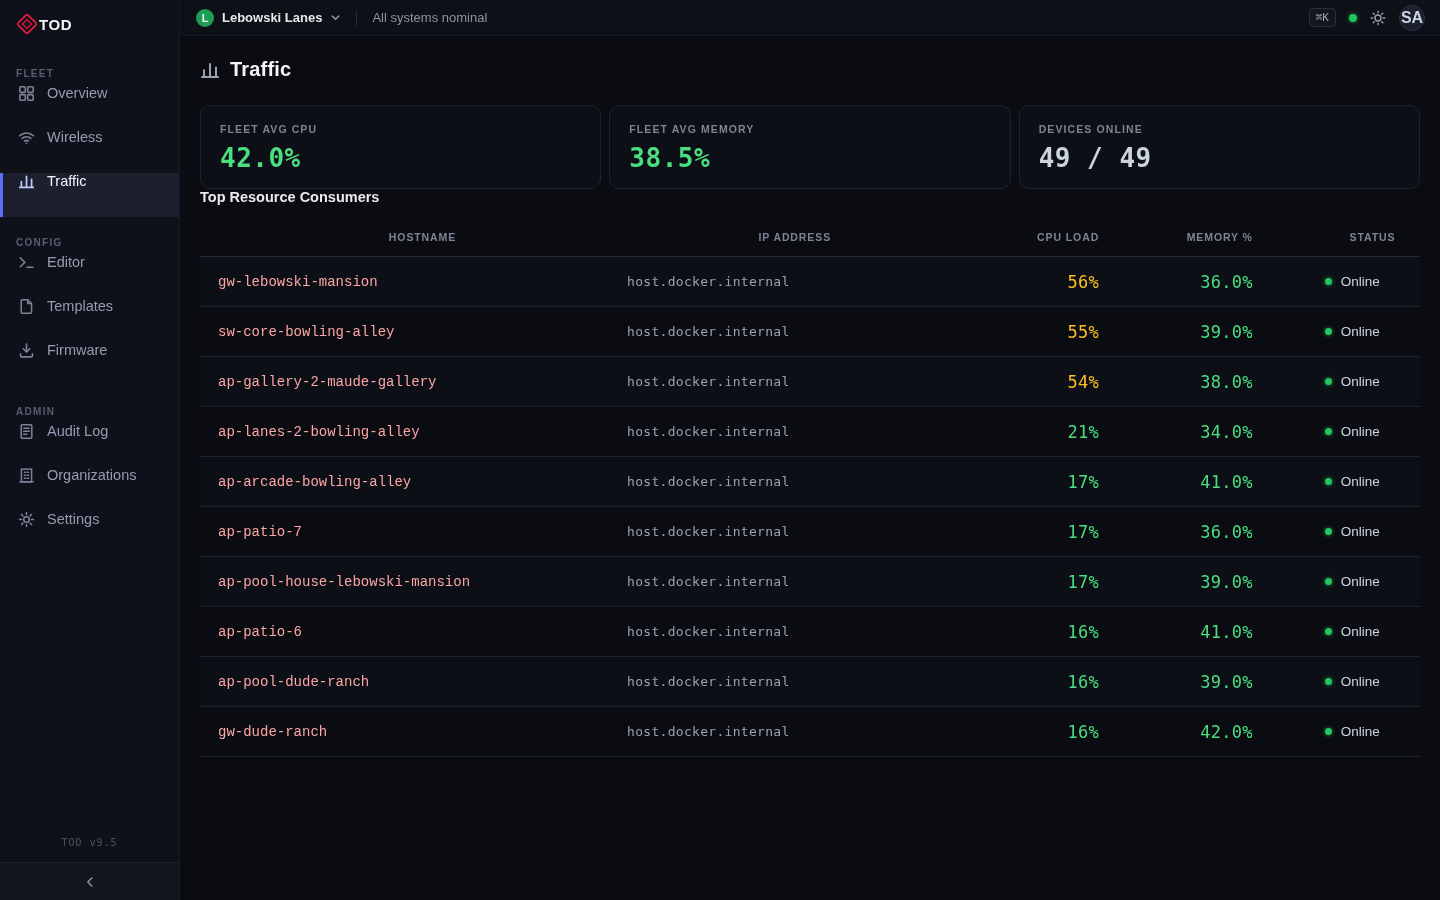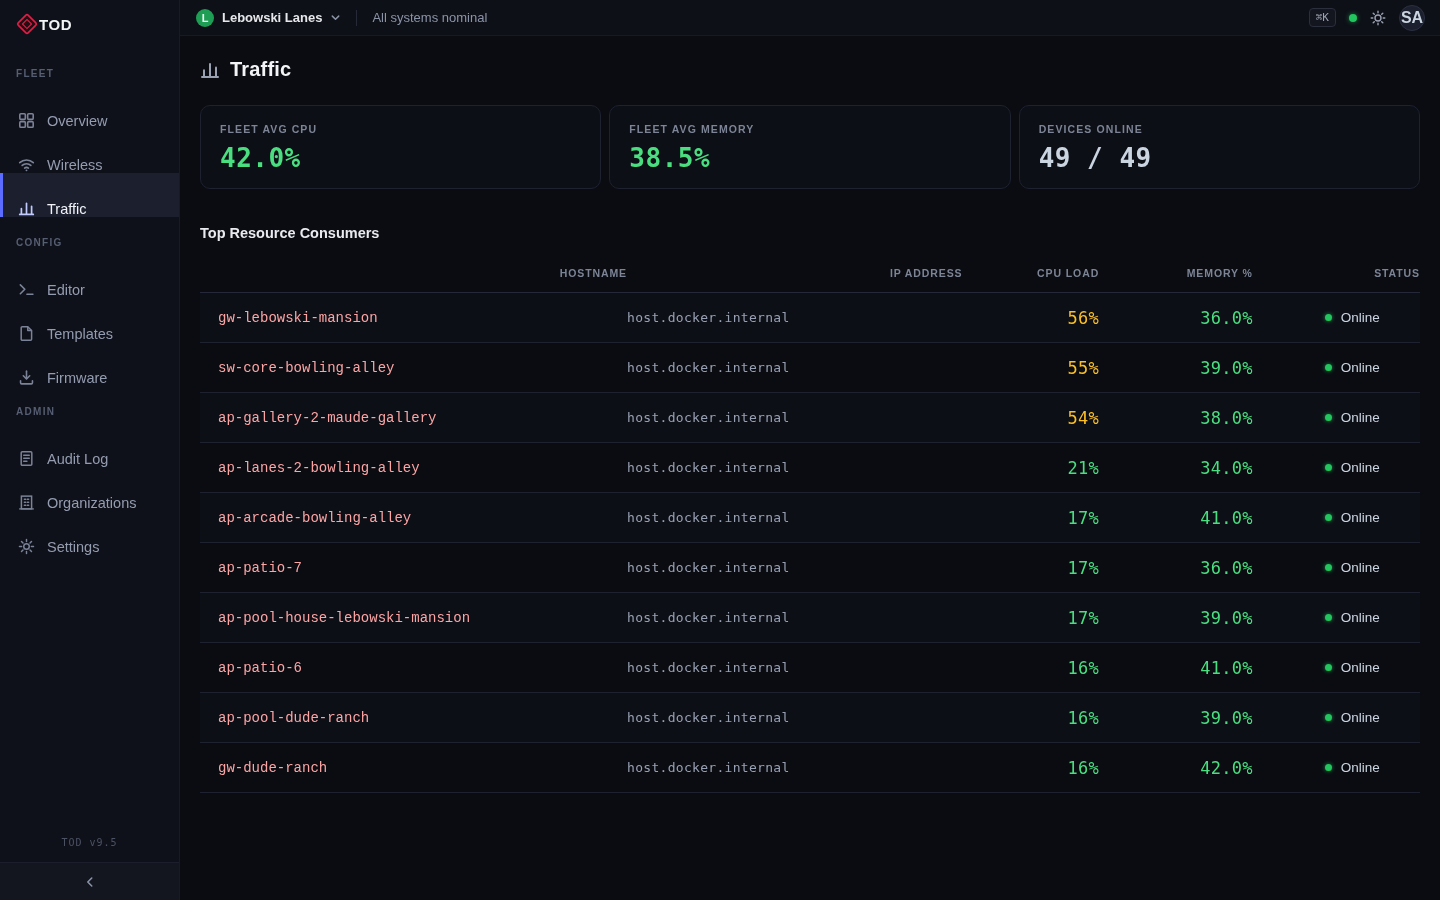--- a/index.html
+++ b/index.html
@@ -22,21 +22,21 @@
   .logo-row { display: flex; align-items: center; padding: 12px 15px; height: 48px; }
   .logo-row svg { width: 24px; height: 24px; display: block; }
   .app-name { font-size: 15px; font-weight: 700; color: #f3f4f6; letter-spacing: 0.6px; }
 
   .nav-section-label {
     font-size: 10px; font-weight: 700; letter-spacing: 1.3px;
     color: #565e72; text-transform: uppercase;
     margin: 20px 16px 6px;
   }
   .nav-item {
-    height: 44px; display: flex; align-items: flex-end; gap: 12px;
+    height: 44px; display: flex; align-items: flex-start; gap: 12px;
     padding: 0 15px; font-size: 14.5px; color: #949cb0; cursor: pointer;
     border-left: 3px solid transparent;
   }
   .nav-item svg { width: 17px; height: 17px; color: #7b8398; flex: 0 0 17px; }
   .nav-item.active {
     background: #1b1f2e; color: #f1f3f9;
     border-left: 3px solid #5b6cff;
   }
   .nav-item.active svg { color: #c0cafe; }
 
@@ -91,26 +91,26 @@
   .cards { display: grid; grid-template-columns: repeat(3, 1fr); gap: 8px; }
   .card {
     background: #0d0f16; border: 1px solid #1d2130; border-radius: 10px;
     padding: 17px 19px; height: 84px;
   }
   .card-label { font-size: 10.5px; font-weight: 700; letter-spacing: 1.1px; color: #7c8496; text-transform: uppercase; }
   .card-value { margin-top: 8px; font-size: 26px; font-weight: 700; letter-spacing: 0.5px; }
   .card-value.green { color: #4ade80; }
   .card-value.gray { color: #cbd5e1; }
 
-  .section-title { margin-top: 36px; font-size: 14.5px; font-weight: 700; color: #e8eaf0; }
+  .section-title { font-size: 14.5px; font-weight: 700; color: #e8eaf0; }
 
   table { width: 100%; border-collapse: collapse; margin-top: 13px; table-layout: fixed; }
   th {
     font-size: 10.5px; font-weight: 700; letter-spacing: 0.9px; color: #7c8496;
-    text-transform: uppercase; text-align: right; padding: 13px 0 13px;
+    text-transform: uppercase; text-align: center; padding: 13px 0 13px;
     border-bottom: 1px solid #242838;
   }
   th.num, td.num { text-align: right; }
   td { padding: 14.5px 0; border-bottom: 1px solid #1d2130; font-size: 14px; }
   tbody tr { cursor: pointer; }
   tbody tr:nth-child(odd) { background: #0d0f16; }
   td.host { color: #fca5a5; padding-left: 18px; font-family: Liberation Mono, monospace; }
   th.host-h { padding-left: 18px; }
   td.ip { color: #98a0b3; font-size: 13px; letter-spacing: 0.3px; }
   td.num { font-size: 17px; letter-spacing: 0.3px; text-align: right; }

